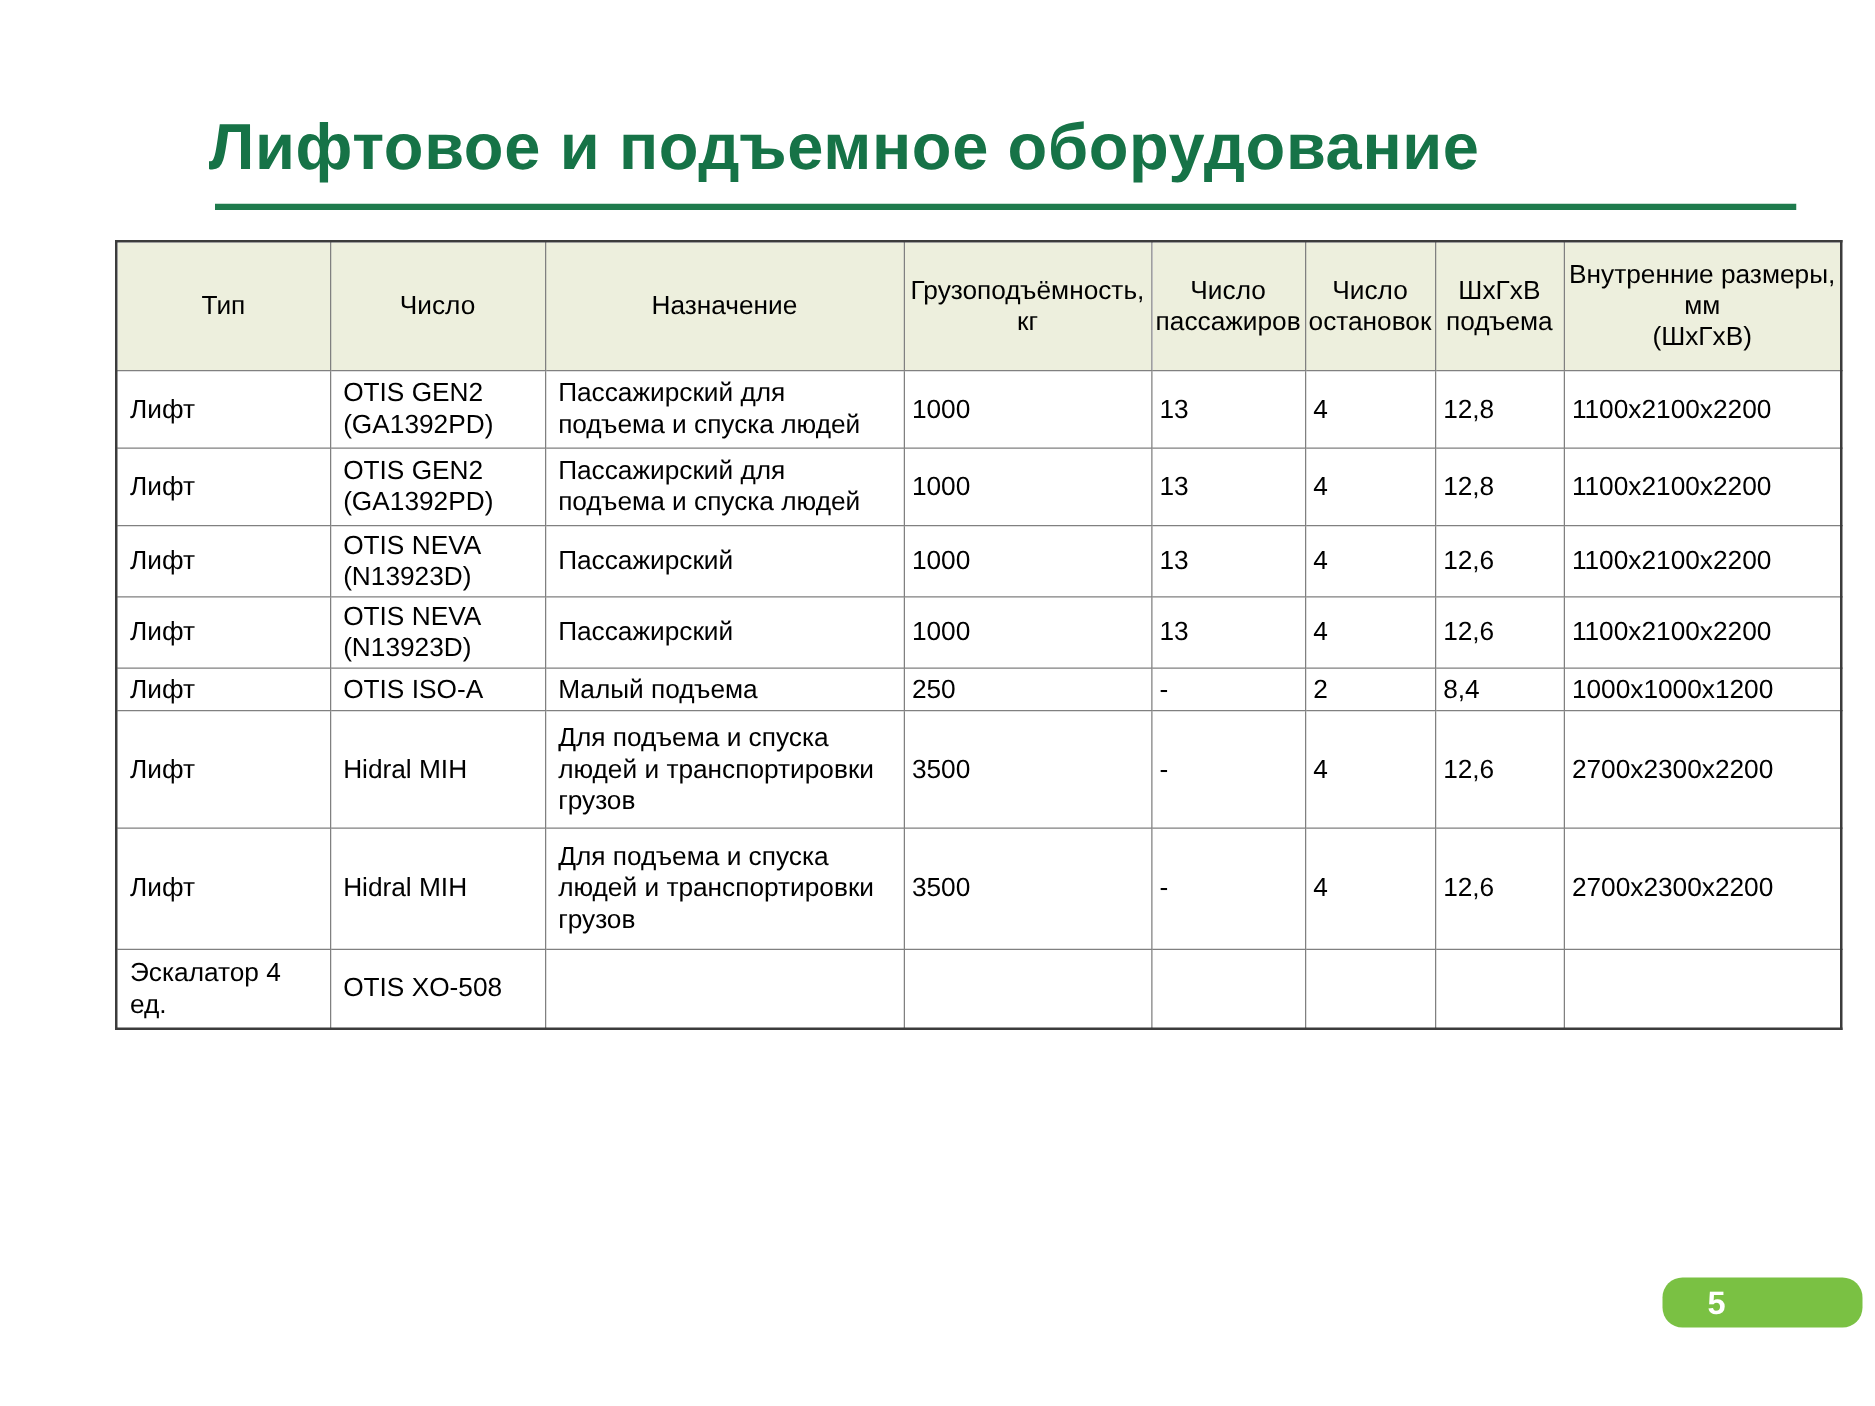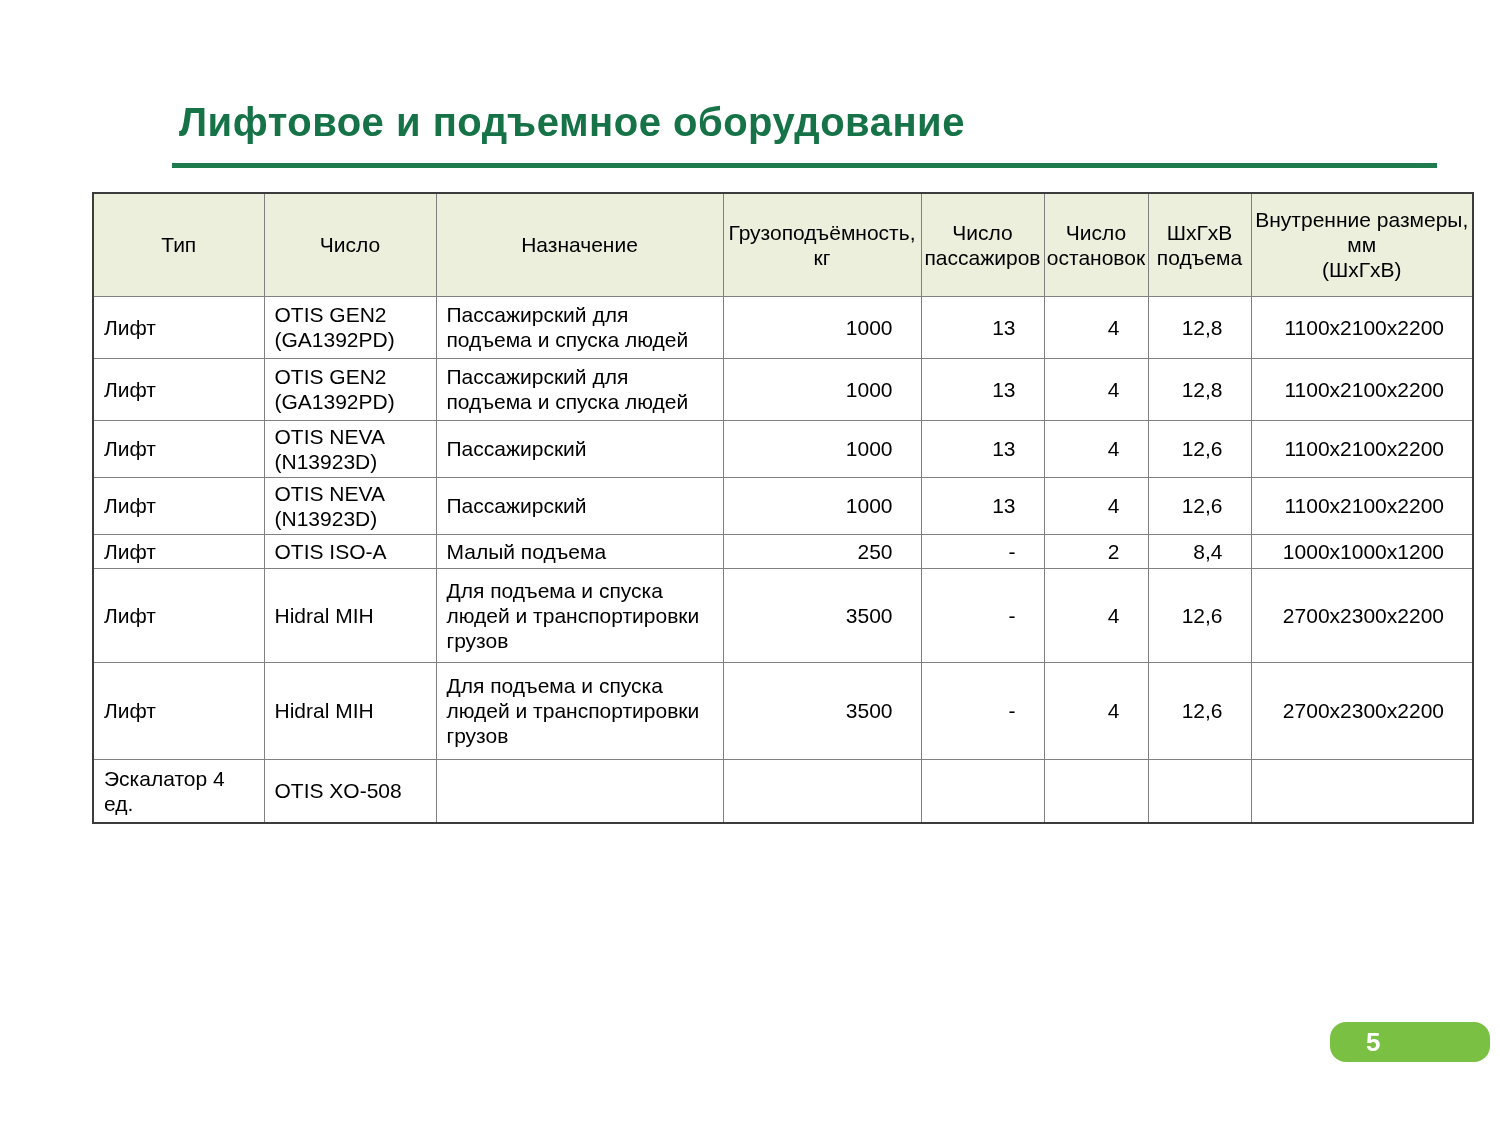--- a/index.html
+++ b/index.html
@@ -5,22 +5,22 @@
   html,body { margin:0; padding:0; }
   body {
     width:1500px; height:1125px;
     background:#ffffff;
     font-family:"Liberation Sans", sans-serif;
     position:relative;
     overflow:hidden;
   }
   .title {
     position:absolute; left:163px; top:84px;
-    margin:16px;
-    font-size:40px; font-weight:bold;
+    margin:4px;
+    font-size:52px; font-weight:bold;
     color:#167347;
     letter-spacing:0.5px;
     white-space:nowrap;
   }
   .title-rule {
     position:absolute; left:172px; top:163px;
     width:1265px; height:5px;
     background:#1E7B4D;
   }
   table.equip {
@@ -43,21 +43,21 @@
     text-align:center;
     vertical-align:middle;
     padding:3px 2px;
   }
   table.equip td {
     vertical-align:middle;
     padding:3px 6px;
     background:#ffffff;
   }
   table.equip td.left { text-align:left; padding-left:10px; }
-  table.equip td.num  { text-align:right; padding-right:28px; }
+  table.equip td.num  { text-align:left; padding-right:28px; }
 
   thead tr { height:103px; }
   tbody tr:nth-child(1) { height:62px; }
   tbody tr:nth-child(2) { height:62px; }
   tbody tr:nth-child(3) { height:56px; }
   tbody tr:nth-child(4) { height:52px; }
   tbody tr:nth-child(5) { height:34px; }
   tbody tr:nth-child(6) { height:94px; }
   tbody tr:nth-child(7) { height:97px; }
   tbody tr:nth-child(8) { height:64px; }

